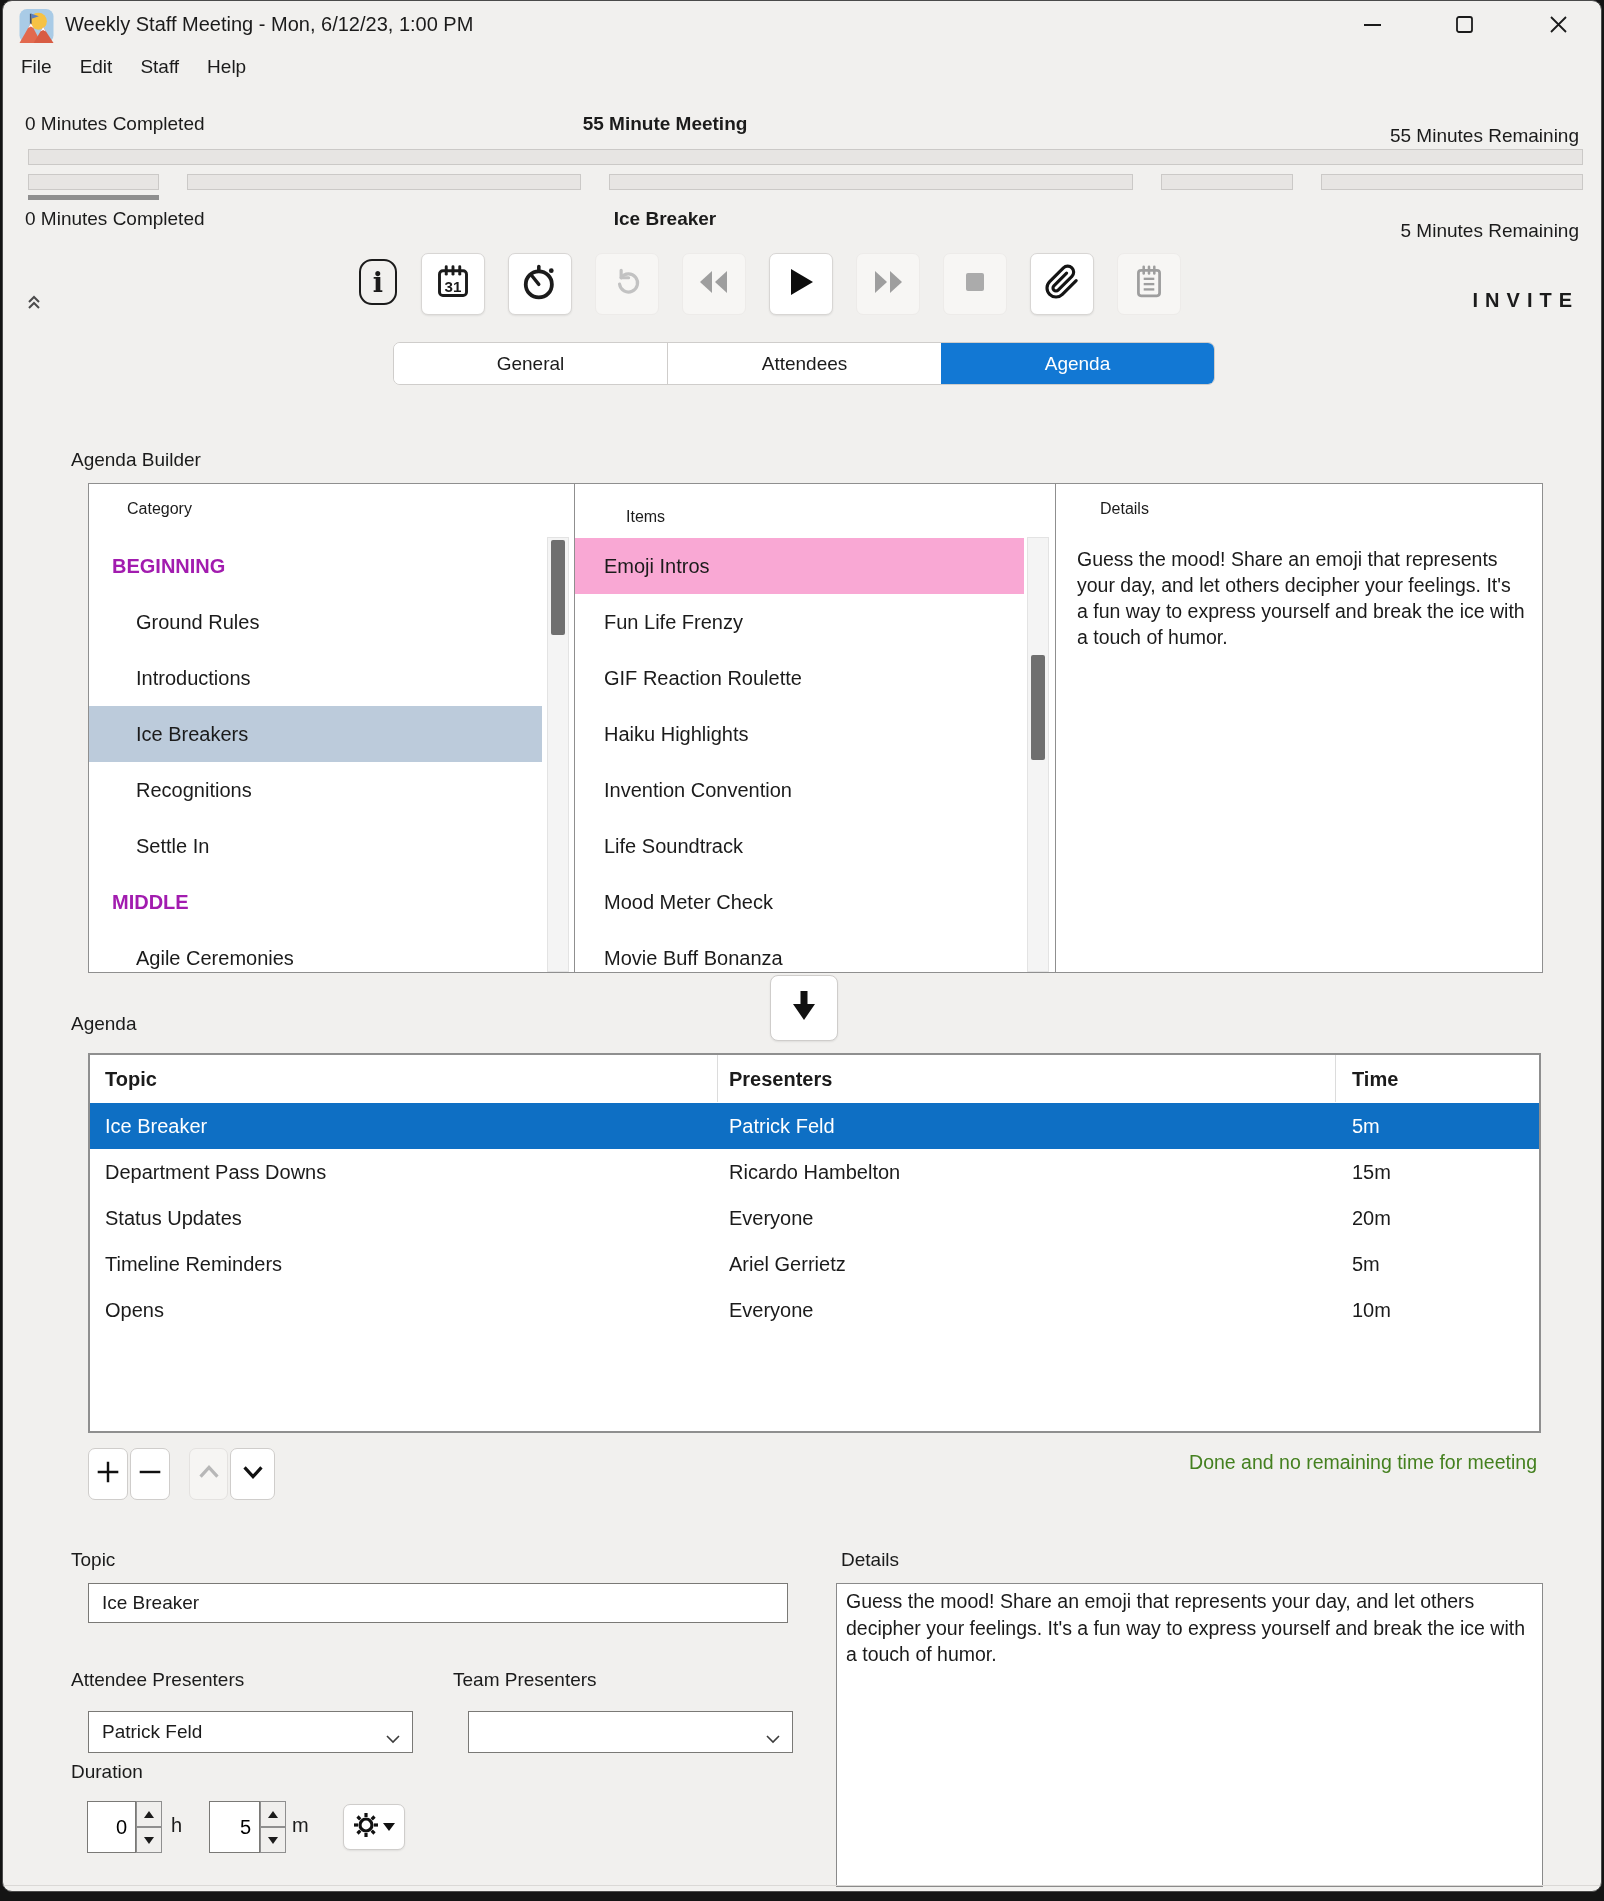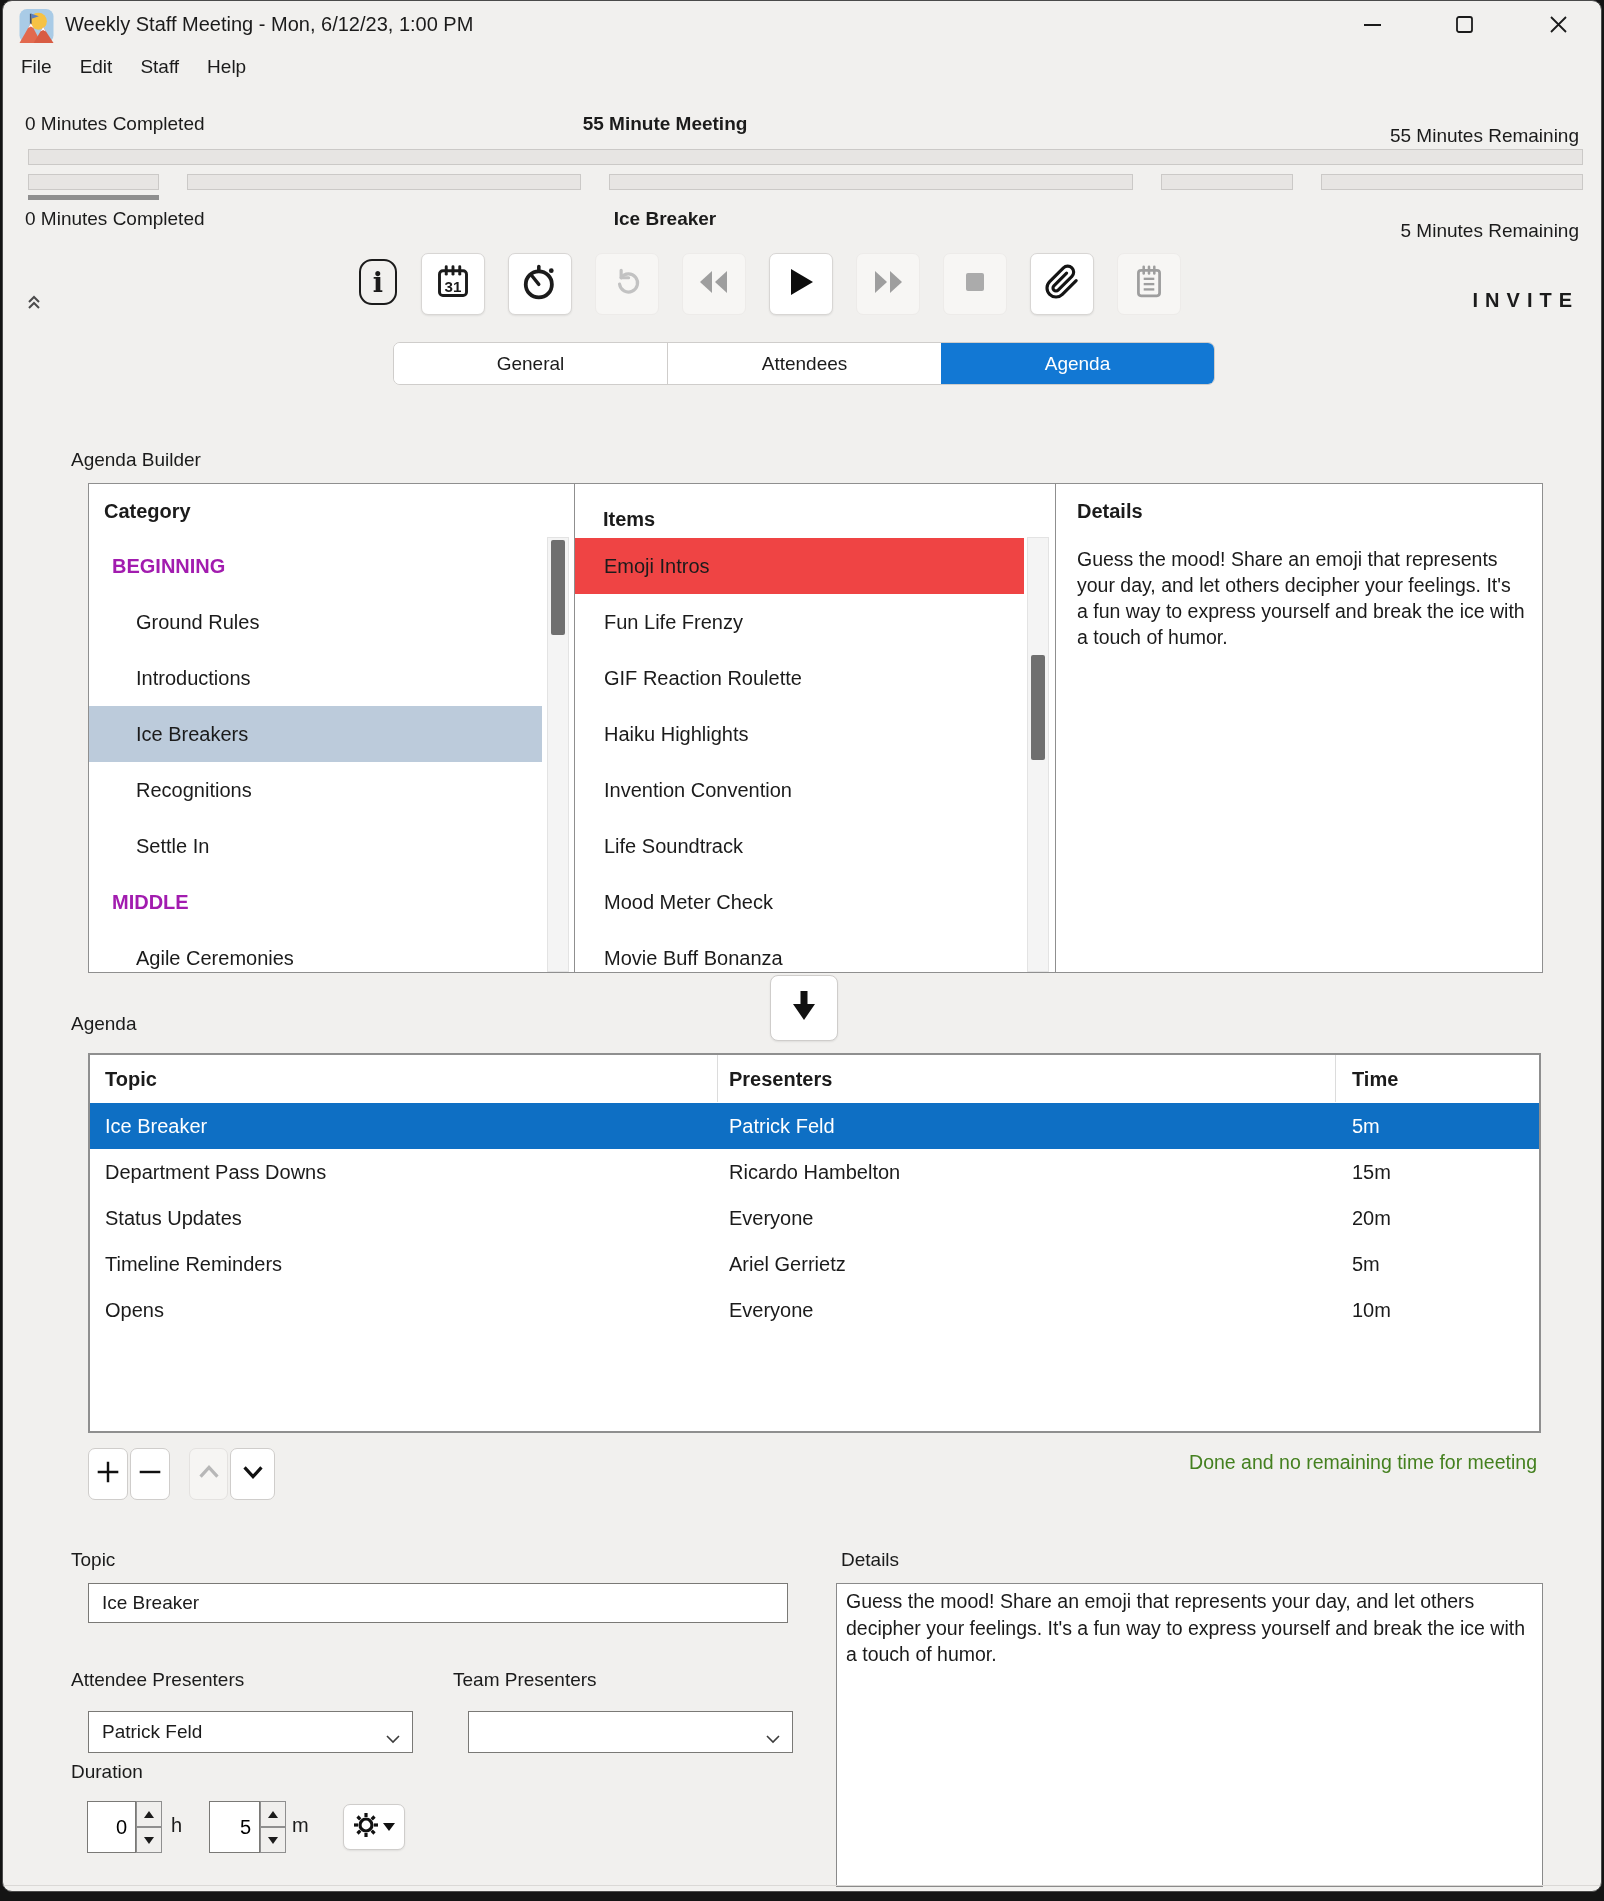--- a/index.html
+++ b/index.html
@@ -48,21 +48,21 @@
   .tabs { position:absolute; left:390px; top:341px; width:822px; height:43px; display:flex;
           border:1px solid #cfcdcb; border-radius:7px; overflow:hidden; background:#fff; }
   .tab { flex:1; display:flex; align-items:center; justify-content:center; font-size:19px; background:#fff; }
   .tab + .tab { border-left:1px solid #cfcdcb; }
   .tab.active { color:#fff; border-left:none; }
 
   
   .section-label { position:absolute; font-size:19px; }
   .builder-panel { position:absolute; left:85px; top:482px; width:1455px; height:490px;
                    background:#fff; border:1px solid #8f8f8f; overflow:hidden; }
-  .col-header { position:absolute; font-size:20px; font-weight:bold; }
+  .col-header { position:absolute; font-size:16px; font-weight:normal;margin-left:23px; }
   .v-div { position:absolute; top:0; bottom:0; width:1px; background:#8f8f8f; }
   .cat-list { position:absolute; left:0; top:54px; width:453px; }
   .cat-row { height:56px; display:flex; align-items:center; font-size:20px; }
   .cat-row.group { padding-left:23px; font-weight:bold; color:#a21caf; }
   .cat-row.item { padding-left:47px; }
   .item-list { position:absolute; left:486px; top:54px; width:449px; }
   .item-row { height:56px; display:flex; align-items:center; padding-left:29px; font-size:20px; }
   .sb-track { position:absolute; width:22px; background:#f4f4f4; border:1px solid #e3e3e3; }
   .sb-thumb { position:absolute; width:14px; background:#6f6f6f; border-radius:2px; }
   .details-text { position:absolute; left:988px; top:62px; width:448px; font-size:19.5px; line-height:26px; }
@@ -269,21 +269,21 @@
           <div class="cat-row item">Settle In</div>
           <div class="cat-row group">MIDDLE</div>
           <div class="cat-row item">Agile Ceremonies</div>
         </div>
       <div class="sb-track" style="left:458px; top:53px; height:435px;">
         <div class="sb-thumb" style="left:3px; top:2px; height:95px;"></div>
       </div>
       <div class="v-div" style="left:485px;"></div>
 
       <div class="item-list">
-          <div class="item-row" style="background: #ef4444;">Emoji Intros</div>
+          <div class="item-row" style="background: #f9a8d4;">Emoji Intros</div>
           <div class="item-row">Fun Life Frenzy</div>
           <div class="item-row">GIF Reaction Roulette</div>
           <div class="item-row">Haiku Highlights</div>
           <div class="item-row">Invention Convention</div>
           <div class="item-row">Life Soundtrack</div>
           <div class="item-row">Mood Meter Check</div>
           <div class="item-row">Movie Buff Bonanza</div>
         </div>
       <div class="sb-track" style="left:938px; top:53px; height:435px;">
         <div class="sb-thumb" style="left:3px; top:117px; height:105px;"></div>

